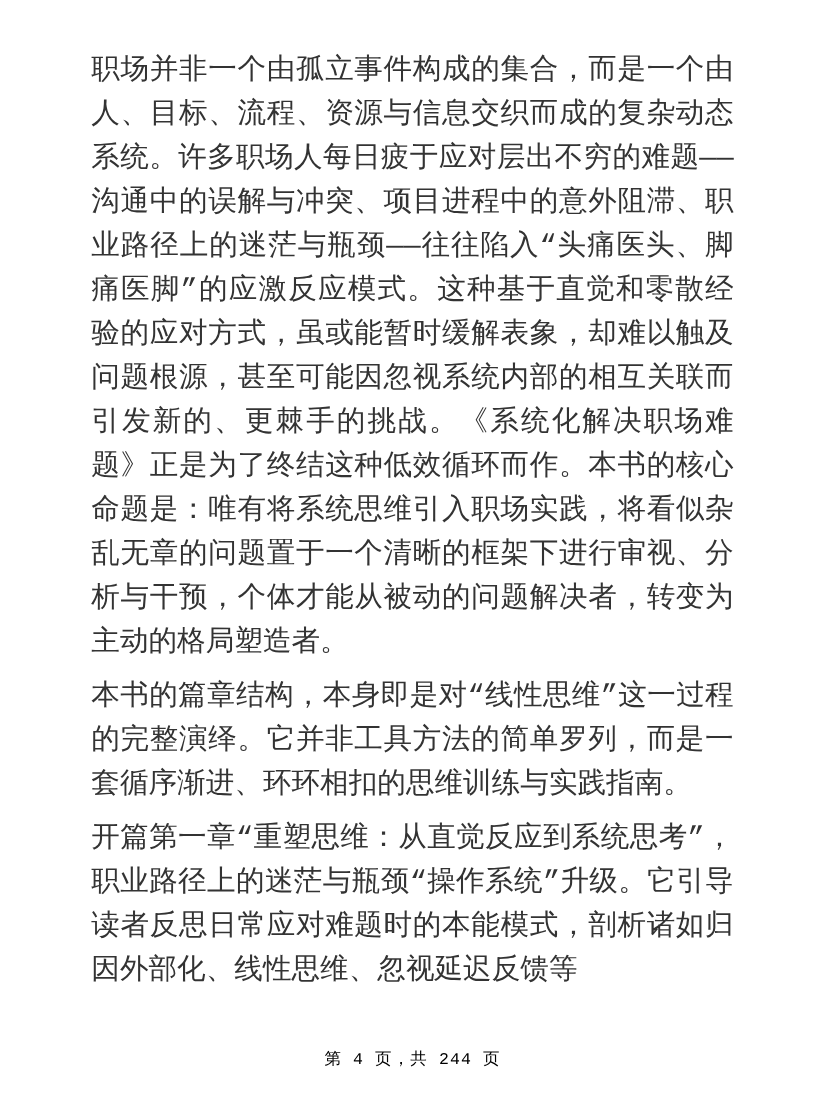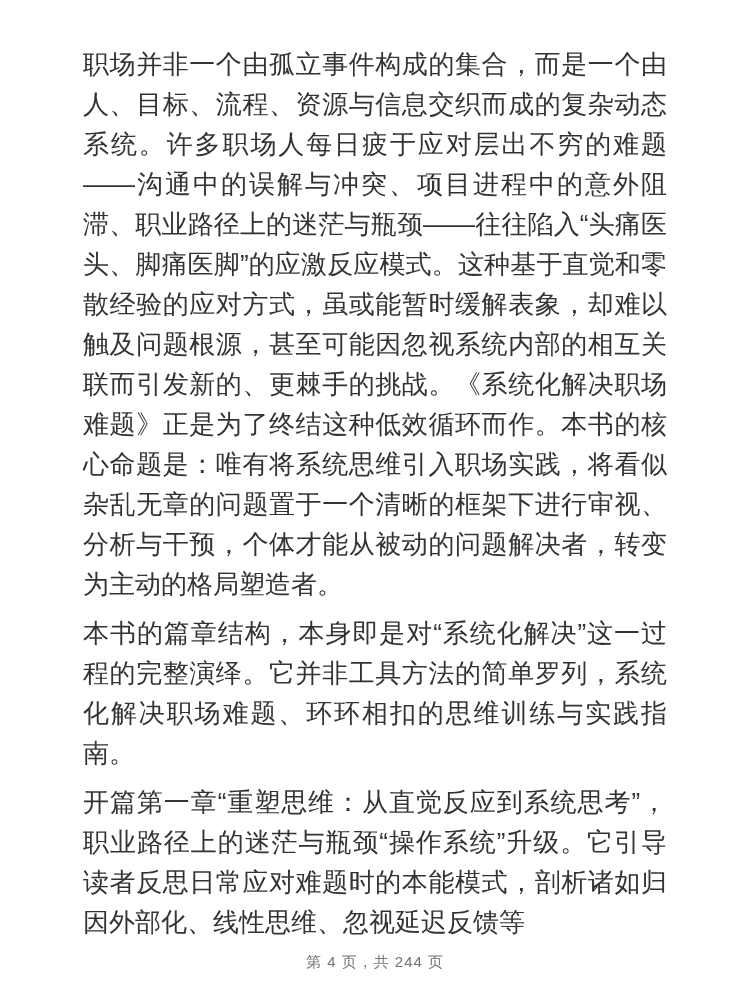--- a/index.html
+++ b/index.html
@@ -6,21 +6,21 @@
     margin: 0;
     padding: 0;
     background: #ffffff;
   }
   .page {
     position: relative;
     width: 750px;
     height: 1000px;
     background: #ffffff;
     overflow: hidden;
-    font-family: Liberation Sans, sans-serif;
+    font-family: Liberation Mono, monospace;
   }
   .content {
     position: absolute;
     top: 44px;
     left: 83px;
     width: 584px;
   }
   .para {
     margin: 0 0 9px 0;
     font-size: 26px;
@@ -31,27 +31,27 @@
     word-break: normal;
     overflow-wrap: break-word;
   }
   .footer {
     position: absolute;
     left: 0;
     bottom: 28px;
     width: 100%;
     text-align: center;
     font-size: 15px;
-    color: #737373;
+    color: #000000;
     letter-spacing: 1px;
   }
 </style>
 </head>
 <body>
 
 <div class="page">
   <div class="content">
       <p class="para">职场并非一个由孤立事件构成的集合，而是一个由人、目标、流程、资源与信息交织而成的复杂动态系统。许多职场人每日疲于应对层出不穷的难题——沟通中的误解与冲突、项目进程中的意外阻滞、职业路径上的迷茫与瓶颈——往往陷入“头痛医头、脚痛医脚”的应激反应模式。这种基于直觉和零散经验的应对方式，虽或能暂时缓解表象，却难以触及问题根源，甚至可能因忽视系统内部的相互关联而引发新的、更棘手的挑战。《系统化解决职场难题》正是为了终结这种低效循环而作。本书的核心命题是：唯有将系统思维引入职场实践，将看似杂乱无章的问题置于一个清晰的框架下进行审视、分析与干预，个体才能从被动的问题解决者，转变为主动的格局塑造者。</p>
-      <p class="para">本书的篇章结构，本身即是对“系统化解决”这一过程的完整演绎。它并非工具方法的简单罗列，系统化解决职场难题、环环相扣的思维训练与实践指南。</p>
+      <p class="para">本书的篇章结构，本身即是对“线性思维”这一过程的完整演绎。它并非工具方法的简单罗列，而是一套循序渐进、环环相扣的思维训练与实践指南。</p>
       <p class="para">开篇第一章“重塑思维：从直觉反应到系统思考”，职业路径上的迷茫与瓶颈“操作系统”升级。它引导读者反思日常应对难题时的本能模式，剖析诸如归因外部化、线性思维、忽视延迟反馈等</p>
     </div>
   <div class="footer">第 4 页，共 244 页</div>
 </div>
 
 </body></html>

